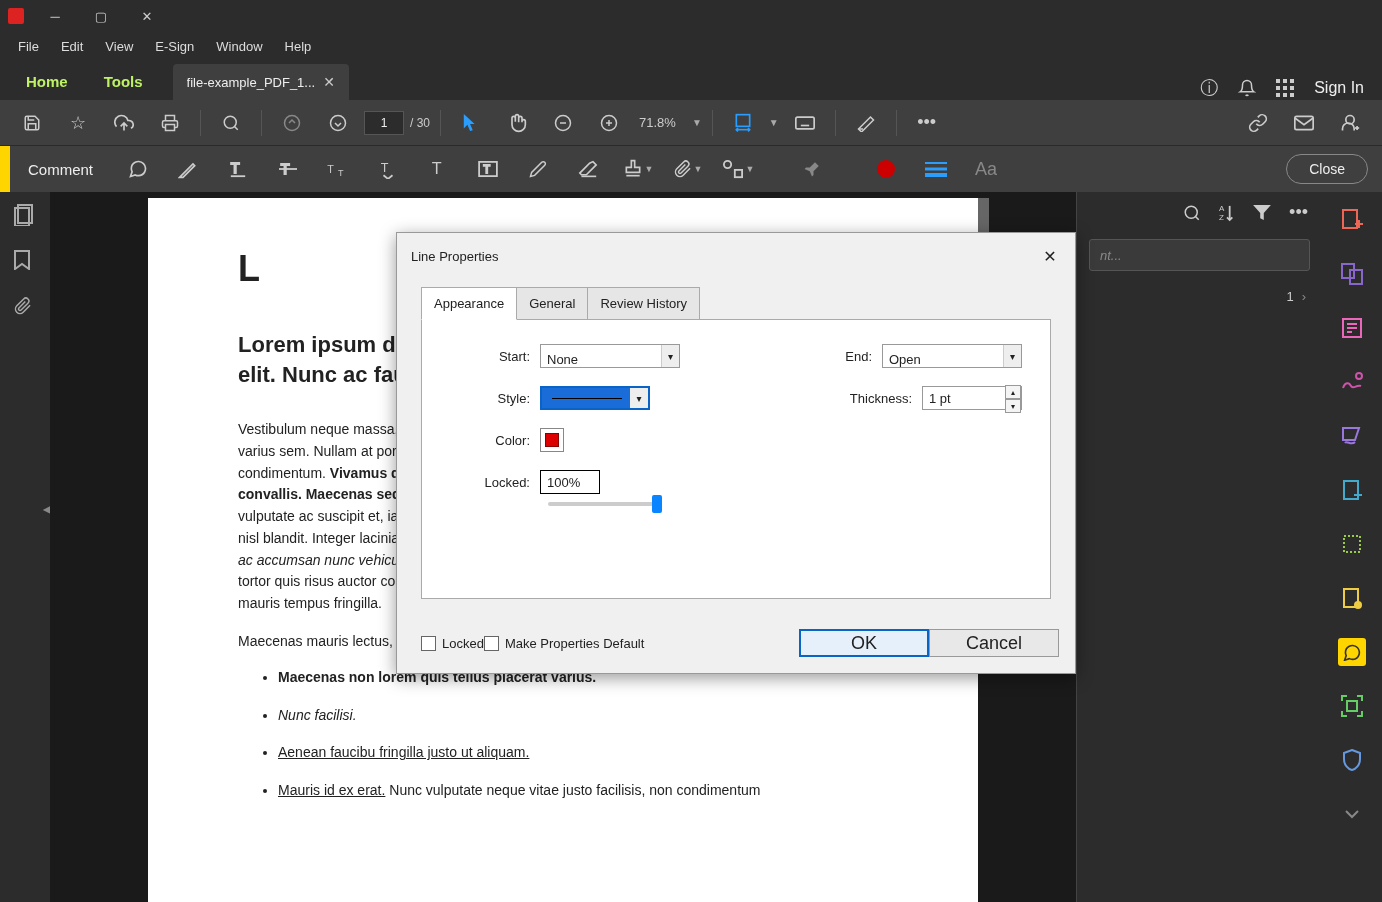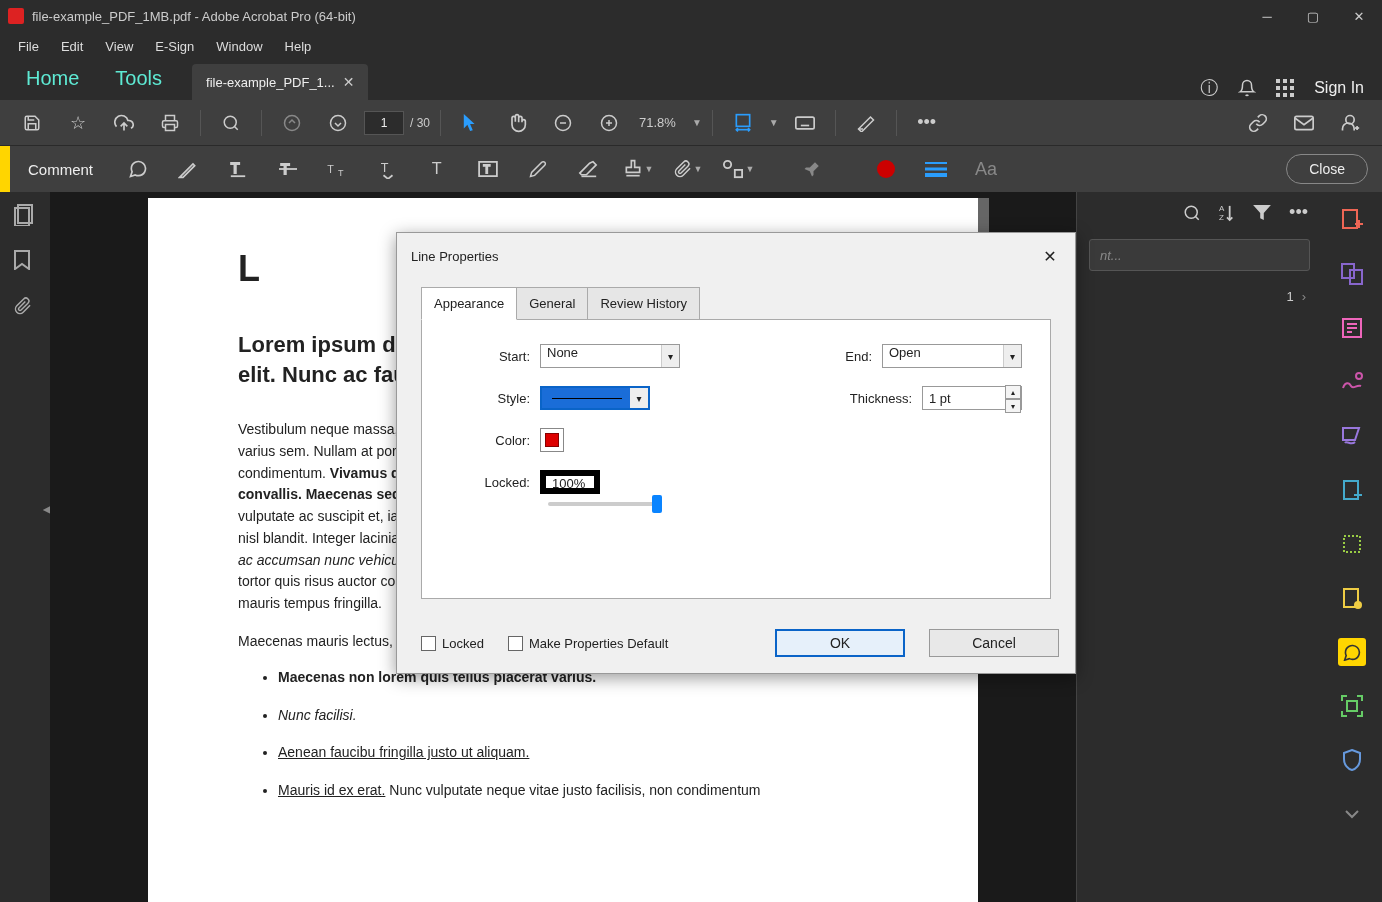--- a/index.html
+++ b/index.html
@@ -11,21 +11,21 @@
     .titlebar .title { flex: 1; color: #ccc; font-size: 13px; }
     .titlebar .win-btns { display: flex; }
     .titlebar .win-btn { width: 46px; height: 32px; display: flex; align-items: center; justify-content: center; color: #ccc; cursor: default; }
     
     
     .menubar { height: 28px; background: #2c2c2c; display: flex; align-items: center; padding-left: 8px; gap: 2px; }
     .menubar .menu-item { padding: 4px 10px; color: #ddd; font-size: 13px; cursor: default; }
     
     
     .tabbar { height: 40px; background: #2c2c2c; display: flex; align-items: flex-end; padding-left: 8px; }
-    .tabbar .nav-item { padding: 10px 18px; color: #5eead4; font-size: 20px; cursor: default; }
+    .tabbar .nav-item { padding: 10px 18px; color: #bef264; font-size: 15px; cursor: default; font-weight: bold; }
     .tabbar .tab { background: #3f3f3f; padding: 10px 14px; display: flex; align-items: center; gap: 8px; border-radius: 4px 4px 0 0; margin-left: 12px; }
     .tabbar .tab-title { color: #eee; font-size: 13px; max-width: 140px; overflow: hidden; text-overflow: ellipsis; white-space: nowrap; }
     .tabbar .tab-close { color: #ccc; font-size: 14px; }
     .tabbar .spacer { flex: 1; }
     .tabbar .right-icons { display: flex; align-items: center; gap: 20px; padding-right: 18px; color: #ccc; }
     .tabbar .ricon { font-size: 18px; cursor: default; }
     .tabbar .sign-in { font-size: 16px; color: #eee; }
     
     
     .toolbar { height: 46px; background: #3f3f3f; display: flex; align-items: center; padding: 0 12px; gap: 6px; border-bottom: 1px solid #2a2a2a; }
@@ -82,48 +82,47 @@
     .dialog-title .dt-close { font-size: 16px; width: 26px; height: 26px; display: flex; align-items: center; justify-content: center; cursor: default; }
     .dialog-body { padding: 2px 16px 12px 16px; }
     .dlg-tabs { display: flex; margin: 8px 8px 0 8px; }
     .dlg-tab { padding: 8px 12px; border: 1px solid #aaa; background: #e6e6e6; font-size: 13px; cursor: default; margin-right: -1px; }
     .dlg-tab.active { background: #fff; border-bottom: 1px solid #fff; position: relative; z-index: 2; }
     .dlg-panel { border: 1px solid #aaa; background: #fff; margin: -1px 8px 12px 8px; padding: 24px 28px 40px 28px; min-height: 280px; }
     .form-row { display: flex; align-items: center; margin-bottom: 18px; gap: 10px; }
     .form-col { display: flex; align-items: center; gap: 10px; }
     .flabel { width: 80px; text-align: right; }
     .flabel-wide { width: 100px; text-align: right; }
-    .fselect { width: 140px; height: 24px; border: 1px solid #999; background: #fff; padding: 0 6px; display: flex; align-items: flex-start; justify-content: space-between; position: relative; font-size: 13px; }
+    .fselect { width: 140px; height: 24px; border: 1px solid #999; background: #fff; padding: 0 6px; display: flex; align-items: flex-end; justify-content: space-between; position: relative; font-size: 13px; }
     .fselect .farrow { width: 18px; height: 22px; background: #eee; border-left: 1px solid #ccc; display: flex; align-items: center; justify-content: center; font-size: 10px; position: absolute; right: 0; top: 0; }
     .style-select { width: 110px; height: 24px; border: 2px solid #0a64c8; background: #1a6dd8; position: relative; }
     .style-select .line { position: absolute; left: 10px; right: 26px; top: 50%; height: 1px; background: #000; }
     .style-select .farrow { width: 18px; height: 20px; background: #eee; display: flex; align-items: center; justify-content: center; font-size: 10px; position: absolute; right: 0; top: 0; }
     .thickness-input { width: 100px; height: 24px; border: 1px solid #999; background: #fff; padding: 0 6px; display: flex; align-items: center; position: relative; font-size: 13px; }
     .thickness-input .spinners { position: absolute; right: 0; top: -2px; display: flex; flex-direction: column; }
     .thickness-input .spinner { width: 16px; height: 14px; border: 1px solid #999; background: #f4f4f4; font-size: 8px; display: flex; align-items: center; justify-content: center; cursor: default; }
     .color-swatch { width: 24px; height: 24px; border: 1px solid #888; background: #fff; display: flex; align-items: center; justify-content: center; }
     .color-swatch .inner { width: 14px; height: 14px; background: #d00; border: 1px solid #800; }
-    .opacity-input { width: 60px; height: 24px; border: 6px solid #000000; padding: 0 6px; display: flex; align-items: flex-start; font-size: 13px; }
+    .opacity-input { width: 60px; height: 24px; border: 1px solid #000000; padding: 0 6px; display: flex; align-items: center; font-size: 13px; }
     .slider-track { width: 110px; height: 4px; background: #ccc; margin-left: 98px; margin-top: 4px; position: relative; border-radius: 2px; }
     .slider-thumb { position: absolute; right: -4px; top: -7px; width: 10px; height: 18px; background: #0a84ff; border-radius: 2px; }
-    .dialog-footer { display: flex; align-items: center; padding: 6px 16px 16px 24px; gap: 24px; }
+    .dialog-footer { display: flex; align-items: center; padding: 6px 16px 16px 24px; }
     .check-row { display: flex; align-items: center; gap: 6px; }
     .checkbox { width: 15px; height: 15px; border: 1px solid #666; background: #fff; }
     .dialog-footer .spacer { flex: 1; }
-    .dlg-btn { width: 130px; height: 28px; border: 1px solid #999; background: #e8e8e8; display: flex; align-items: center; justify-content: center; font-size: 14px; cursor: default; }
+    .dlg-btn { width: 130px; height: 28px; border: 1px solid #999; background: #e8e8e8; display: flex; align-items: center; justify-content: center; font-size: 18px; cursor: default; }
     .dlg-btn.primary { border: 2px solid #0a64c8; background: #e6f0fa; }
     
     svg { display: block; }
   </style>
 </head>
 <body>
 
 <div class="titlebar">
   <div class="app-icon"></div>
-  <div class="title">file-example_PDF_1MB.pdf - Adobe Acrobat Pro (64-bit)</div>
   <div class="win-btns">
     <div class="win-btn">─</div>
     <div class="win-btn">▢</div>
     <div class="win-btn">✕</div>
   </div>
 </div>
 
 <div class="menubar">
   <div class="menu-item">File</div>
   <div class="menu-item">Edit</div>

